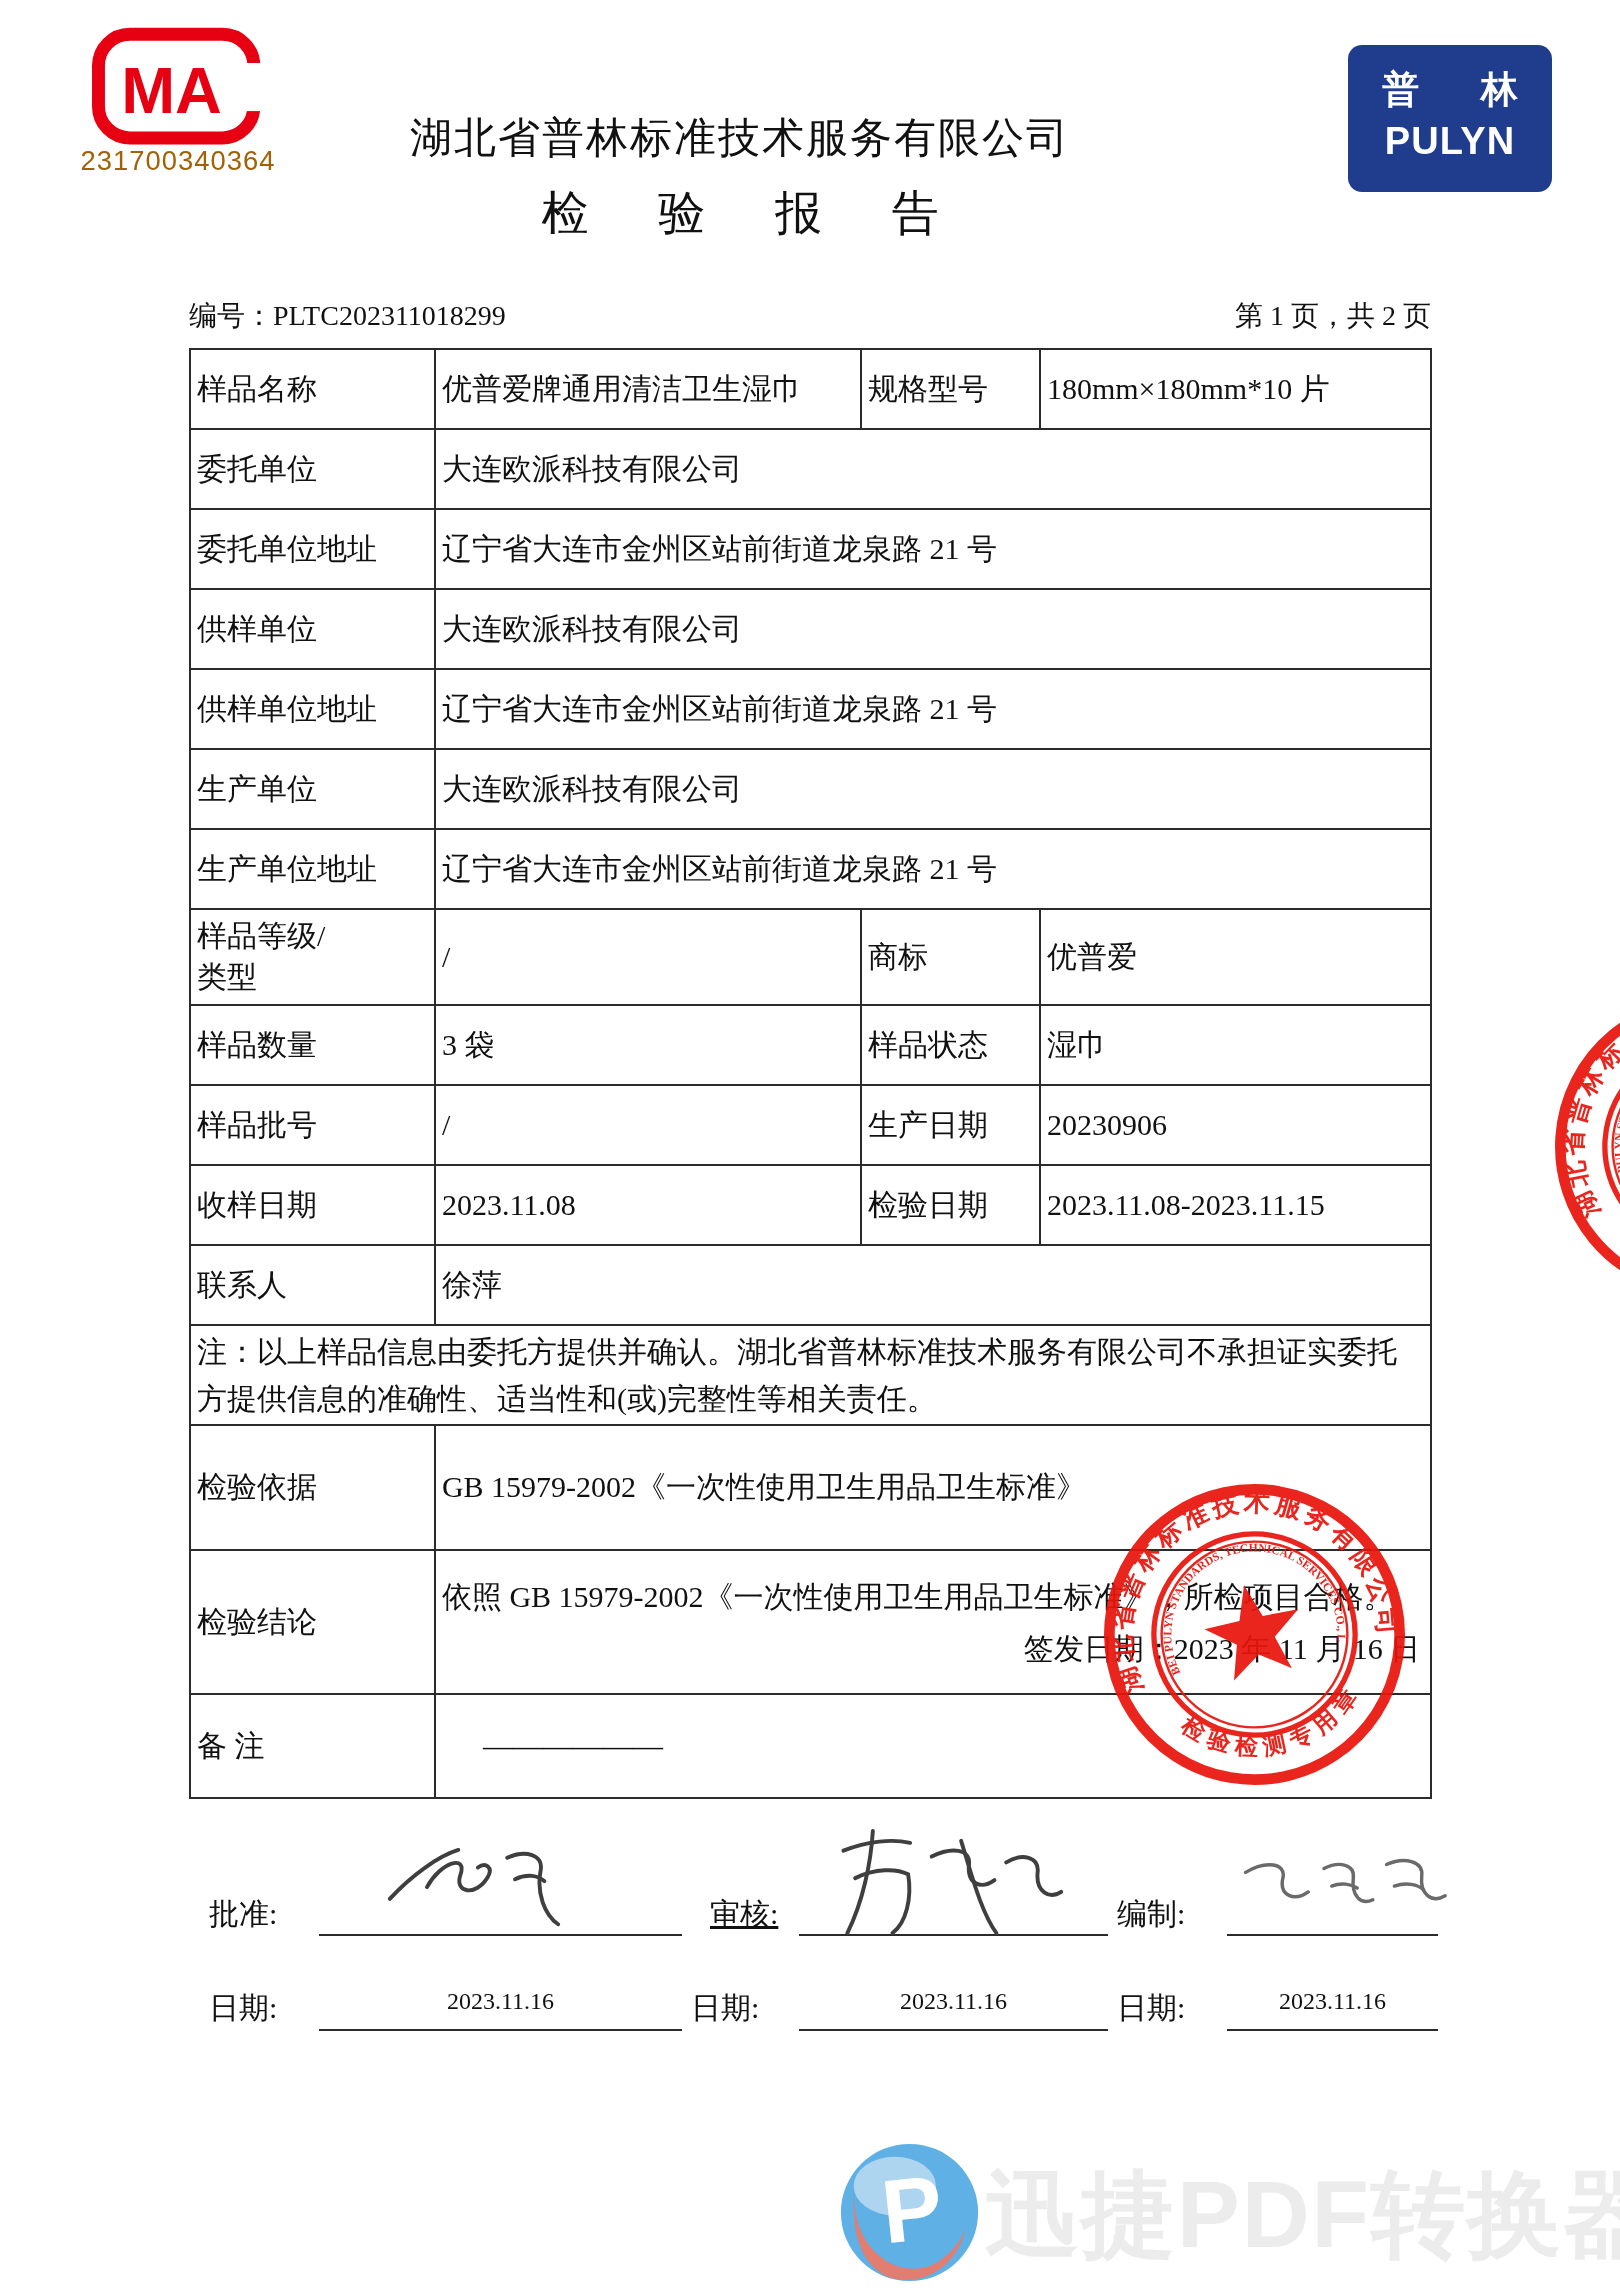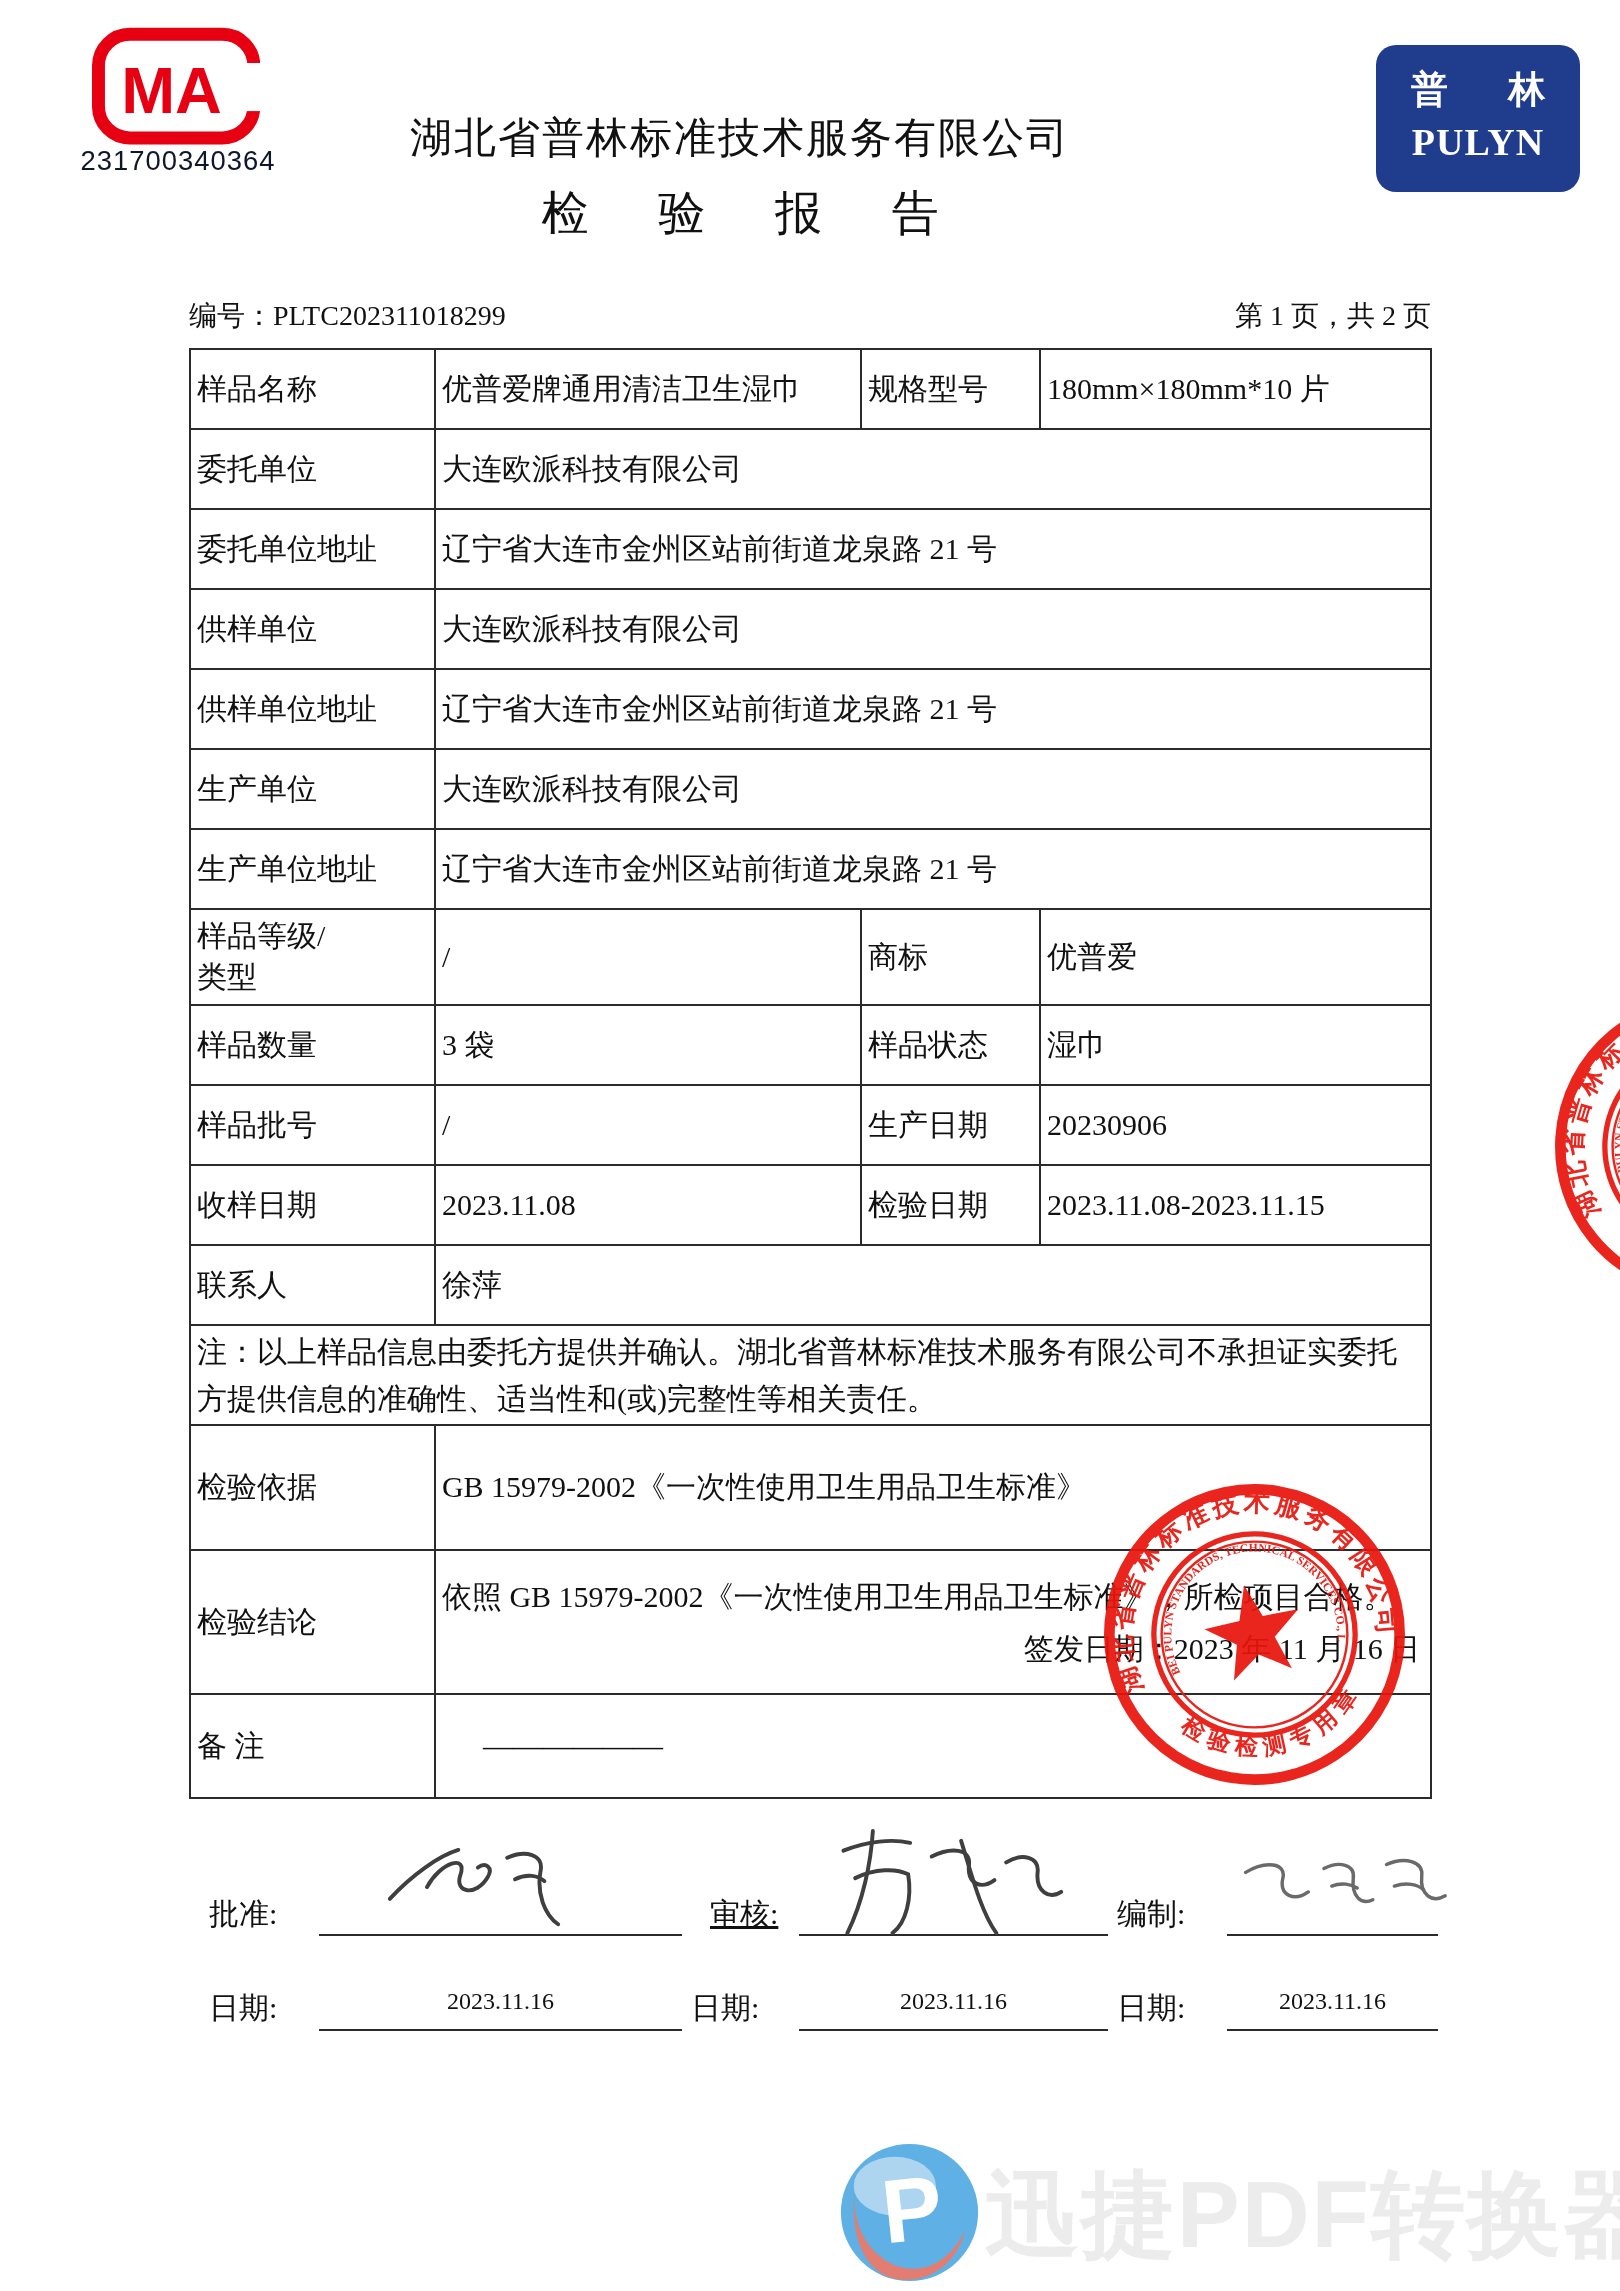--- a/index.html
+++ b/index.html
@@ -8,30 +8,30 @@
     width:1620px;height:2292px;
     background:#ffffff;
     overflow:hidden;
     font-family:"Liberation Serif","DejaVu Serif",serif;
     color:#111;
   }
   
   .cma-logo{position:absolute;left:90px;top:25.5px;width:176px;height:123px;}
   .cma-number{
     position:absolute;left:78px;top:145px;width:200px;
-    text-align:center;font-size:27.4px;color:#0f172a;
+    text-align:center;font-size:27.4px;color:#a16207;
     font-family:"Liberation Sans","DejaVu Sans",sans-serif;letter-spacing:1px;
   }
   .title-block{position:absolute;left:250px;top:110px;width:980px;text-align:center;}
   .title-main{font-size:42px;letter-spacing:2px;white-space:nowrap;}
   .title-sub{font-size:47px;letter-spacing:29px;margin-top:15.7px;text-indent:29px;}
   .pulyn-box{
-    position:absolute;left:1376px;top:45px;width:204px;height:147px;
-    background:#203c8c;border-radius:20px;color:#fff;text-align:center;
-    font-family:Liberation Serif, serif;
+    position:absolute;left:1348px;top:45px;width:204px;height:147px;
+    background:#203c8c;border-radius:14px;color:#fff;text-align:center;
+    font-family:Liberation Sans, sans-serif;
   }
   .pulyn-zh{font-size:37px;letter-spacing:25.5px;text-indent:25.5px;margin-top:19.6px;font-weight:bold;}
   .pulyn-en{font-size:38px;letter-spacing:1px;margin-top:5.9px;font-weight:bold;}
   
   .meta-line{
     position:absolute;left:189px;top:297px;width:1242px;
     display:flex;justify-content:space-between;font-size:28px;
   }
   
   table.report{

